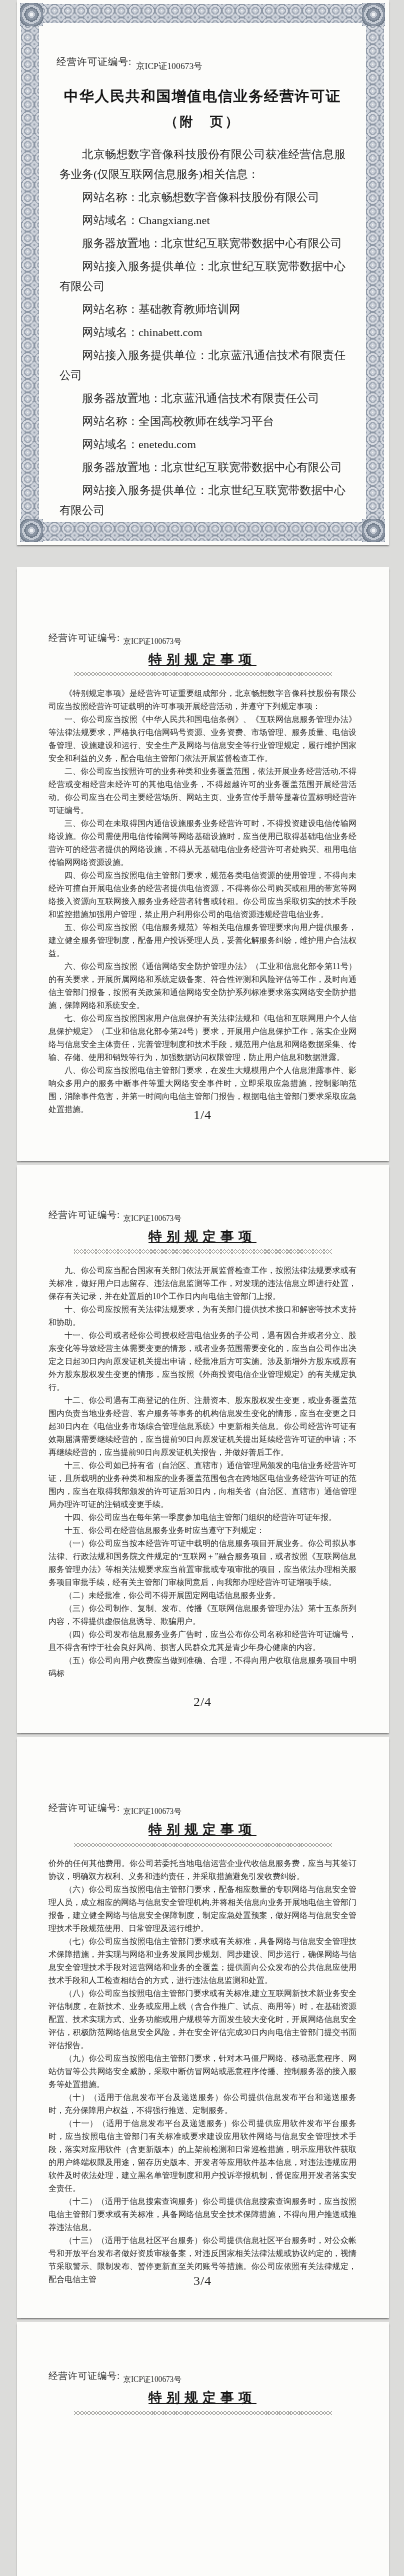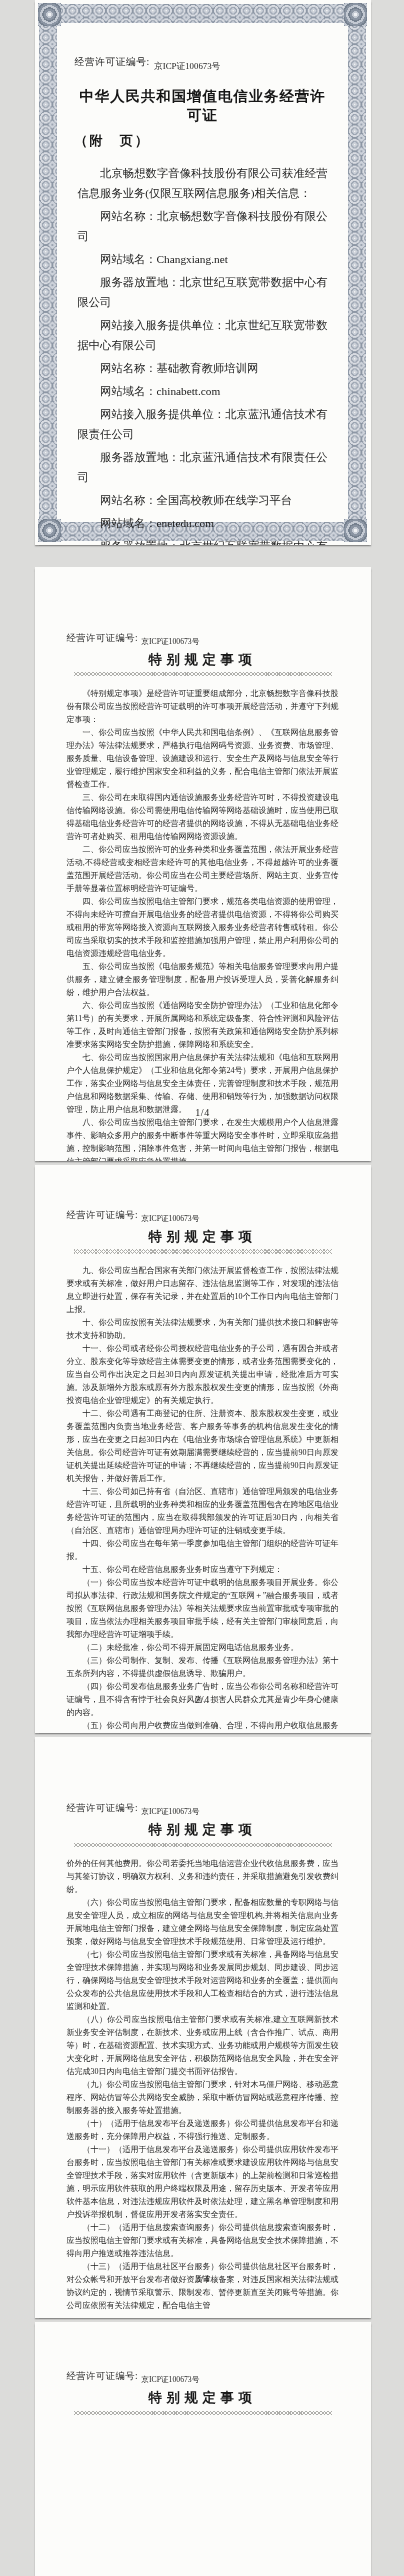--- a/index.html
+++ b/index.html
@@ -5,21 +5,21 @@
   html,body{margin:0;padding:0;}
   body{
     width:405px;
     background:#dcdcda;
     font-family:"Liberation Serif","DejaVu Serif",serif;
     color:#1d1d1d;
     -webkit-font-smoothing:antialiased;
   }
   .canvas{width:405px;}
   .page{
-    width:336px;
+    width:372px;
     margin:0 auto;
     background:#fcfcfa;
     position:relative;
     box-shadow:0 1.5px 1.5px rgba(0,0,0,.30), 0 0.5px 0 rgba(0,0,0,.18);
     overflow:hidden;
   }
   
   .page1{height:545px;margin-bottom:21.6px;}
   .band{
     position:absolute;
@@ -48,21 +48,21 @@
   .lic-row .lic-val{
     display:inline-block;font-size:8.8px;letter-spacing:0;
     transform:translateY(4.1px);margin-left:4.1px;
     font-family:"Liberation Serif","DejaVu Serif",serif;
   }
   .cert-title{
     margin:17.5px 0 0 0;text-align:center;
     font-size:14.4px;font-weight:bold;letter-spacing:1px;color:#161616;
   }
   .cert-subtitle{
-    margin:7.2px 0 0 0;text-align:left;
+    margin:7.2px 0 0 0;text-align:center;
     font-size:13px;font-weight:bold;letter-spacing:2.1px;color:#161616;
   }
   .p1-body{margin-top:13.4px;}
   .p1-body p{
     margin:3px;font-size:11.3px;line-height:20px;
     text-indent:2em;text-align:justify;color:#1a1a1a;
   }
   
   .pp{padding:0;}
   .pp1{height:594px;margin-bottom:4.1px;}
@@ -71,38 +71,38 @@
   .pp4{height:551px;margin-bottom:0;}
   .pp .head{margin:0 32px;}
   .pp1 .head{padding-top:65px;}
   .pp2 .head{padding-top:44px;}
   .pp3 .head{padding-top:65px;}
   .pp4 .head{padding-top:48px;}
   .pp .lic-row{font-size:9.3px;}
   .pp .lic-row .lic-val{font-size:7.7px;transform:translateY(3.1px);margin-left:3.1px;}
   .pp-title{
     margin:6.2px 0 0 0;text-align:center;
-    font-size:13.4px;font-weight:bold;letter-spacing:4.6px;color:#1b1b1b;
+    font-size:13.4px;font-weight:bold;letter-spacing:4.6px;color:#1b1b1b;text-decoration:underline;
   }
   .zigzag{
     width:258px;height:4.1px;margin:3.6px auto 0 auto;
     background-image:
       repeating-linear-gradient(45deg, #a2a29e 0 0.8px, transparent 0.8px 2.6px),
       repeating-linear-gradient(135deg, #a2a29e 0 0.8px, transparent 0.8px 2.6px);
     opacity:.85;
   }
   .pp-body{margin:10.3px 32px 0 32px;}
   .pp-body p{
     margin:0;font-size:8px;line-height:13px;
     text-align:justify;text-indent:2em;color:#222;
   }
   .pp-body p.cont{text-indent:0;}
   .pagenum{
     position:absolute;left:0;right:0;text-align:center;
-    font-size:10px;color:#222;letter-spacing:0.5px;
+    font-size:13px;color:#222;letter-spacing:0.5px;
     font-family:"Liberation Serif","DejaVu Serif",serif;
   }
   .pp1 .pagenum{top:540px;}
   .pp2 .pagenum{top:529px;}
   .pp3 .pagenum{top:536px;}
 </style>
 </head>
 <body>
 
 <div class="canvas">
@@ -145,22 +145,22 @@
     <div class="head">
       <div class="lic-row">
         <span>经营许可证编号:</span><span class="lic-val">京ICP证100673号</span>
       </div>
       <h2 class="pp-title">特别规定事项</h2>
       <div class="zigzag"></div>
     </div>
     <div class="pp-body">
         <p class="">《特别规定事项》是经营许可证重要组成部分，北京畅想数字音像科技股份有限公司应当按照经营许可证载明的许可事项开展经营活动，并遵守下列规定事项：</p>
         <p class="">一、你公司应当按照《中华人民共和国电信条例》、《互联网信息服务管理办法》等法律法规要求，严格执行电信网码号资源、业务资费、市场管理、服务质量、电信设备管理、设施建设和运行、安全生产及网络与信息安全等行业管理规定，履行维护国家安全和利益的义务，配合电信主管部门依法开展监督检查工作。</p>
+        <p class="">二、你公司应当按照许可的业务种类和业务覆盖范围，依法开展业务经营活动,不得经营或变相经营未经许可的其他电信业务，不得超越许可的业务覆盖范围开展经营活动。你公司应当在公司主要经营场所、网站主页、业务宣传手册等显著位置标明经营许可证编号。</p>
         <p class="">三、你公司在未取得国内通信设施服务业务经营许可时，不得投资建设电信传输网络设施。你公司需使用电信传输网等网络基础设施时，应当使用已取得基础电信业务经营许可的经营者提供的网络设施，不得从无基础电信业务经营许可者处购买、租用电信传输网网络资源设施。</p>
-        <p class="">二、你公司应当按照许可的业务种类和业务覆盖范围，依法开展业务经营活动,不得经营或变相经营未经许可的其他电信业务，不得超越许可的业务覆盖范围开展经营活动。你公司应当在公司主要经营场所、网站主页、业务宣传手册等显著位置标明经营许可证编号。</p>
         <p class="">四、你公司应当按照电信主管部门要求，规范各类电信资源的使用管理，不得向未经许可擅自开展电信业务的经营者提供电信资源，不得将你公司购买或租用的带宽等网络接入资源向互联网接入服务业务经营者转售或转租。你公司应当采取切实的技术手段和监控措施加强用户管理，禁止用户利用你公司的电信资源违规经营电信业务。</p>
         <p class="">五、你公司应当按照《电信服务规范》等相关电信服务管理要求向用户提供服务，建立健全服务管理制度，配备用户投诉受理人员，妥善化解服务纠纷，维护用户合法权益。</p>
         <p class="">六、你公司应当按照《通信网络安全防护管理办法》（工业和信息化部令第11号）的有关要求，开展所属网络和系统定级备案、符合性评测和风险评估等工作，及时向通信主管部门报备，按照有关政策和通信网络安全防护系列标准要求落实网络安全防护措施，保障网络和系统安全。</p>
         <p class="">七、你公司应当按照国家用户信息保护有关法律法规和《电信和互联网用户个人信息保护规定》（工业和信息化部令第24号）要求，开展用户信息保护工作，落实企业网络与信息安全主体责任，完善管理制度和技术手段，规范用户信息和网络数据采集、传输、存储、使用和销毁等行为，加强数据访问权限管理，防止用户信息和数据泄露。</p>
         <p class="">八、你公司应当按照电信主管部门要求，在发生大规模用户个人信息泄露事件、影响众多用户的服务中断事件等重大网络安全事件时，立即采取应急措施，控制影响范围，消除事件危害，并第一时间向电信主管部门报告，根据电信主管部门要求采取应急处置措施。</p>
       </div>
     <div class="pagenum">1/4</div>
   </section>
 
   <section class="page pp pp2">

